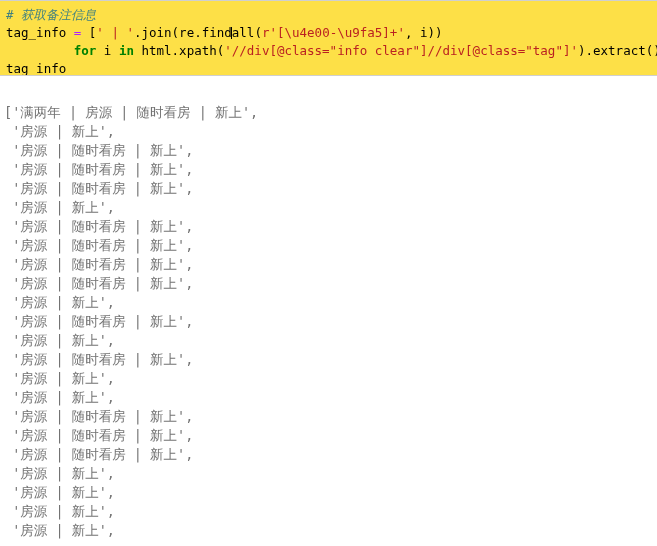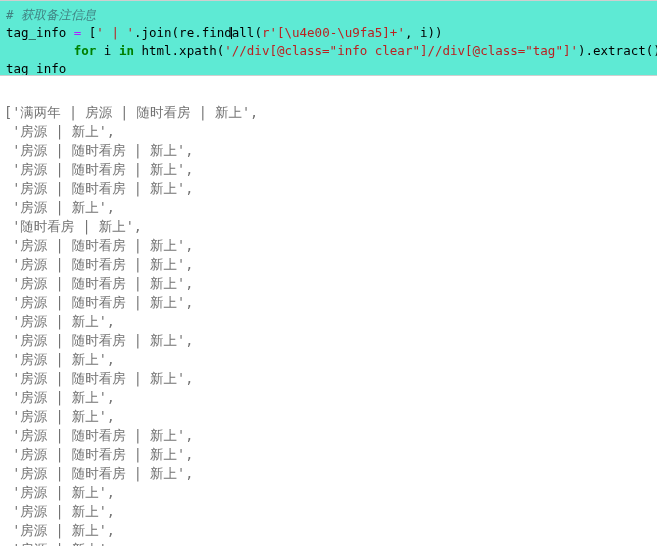--- a/index.html
+++ b/index.html
@@ -23,21 +23,21 @@
     overflow: hidden;
   }
 
   
   .code-cell {
     position: absolute;
     left: 0;
     top: 0;
     width: 657px;
     height: 76px;
-    background: #5eead4;
+    background: #fde047;
     border-top: 1px solid #cfcfcf;
     border-bottom: 1px solid #cfcfcf;
     box-sizing: border-box;
     overflow: hidden;
   }
 
   .code-inner {
     padding: 5px 0 0 6px;
     font-family: "DejaVu Sans Mono", "Liberation Mono", monospace;
     font-size: 12.5px;
@@ -94,21 +94,20 @@
   </div>
 
   <div class="output-area">
     <div class="output-inner" id="output-container">
         <div class="out-line">['满两年 | 房源 | 随时看房 | 新上',</div>
         <div class="out-line"> '房源 | 新上',</div>
         <div class="out-line"> '房源 | 随时看房 | 新上',</div>
         <div class="out-line"> '房源 | 随时看房 | 新上',</div>
         <div class="out-line"> '房源 | 随时看房 | 新上',</div>
         <div class="out-line"> '房源 | 新上',</div>
-        <div class="out-line"> '随时看房 | 新上',</div>
         <div class="out-line"> '房源 | 随时看房 | 新上',</div>
         <div class="out-line"> '房源 | 随时看房 | 新上',</div>
         <div class="out-line"> '房源 | 随时看房 | 新上',</div>
         <div class="out-line"> '房源 | 随时看房 | 新上',</div>
         <div class="out-line"> '房源 | 新上',</div>
         <div class="out-line"> '房源 | 随时看房 | 新上',</div>
         <div class="out-line"> '房源 | 新上',</div>
         <div class="out-line"> '房源 | 随时看房 | 新上',</div>
         <div class="out-line"> '房源 | 新上',</div>
         <div class="out-line"> '房源 | 新上',</div>

